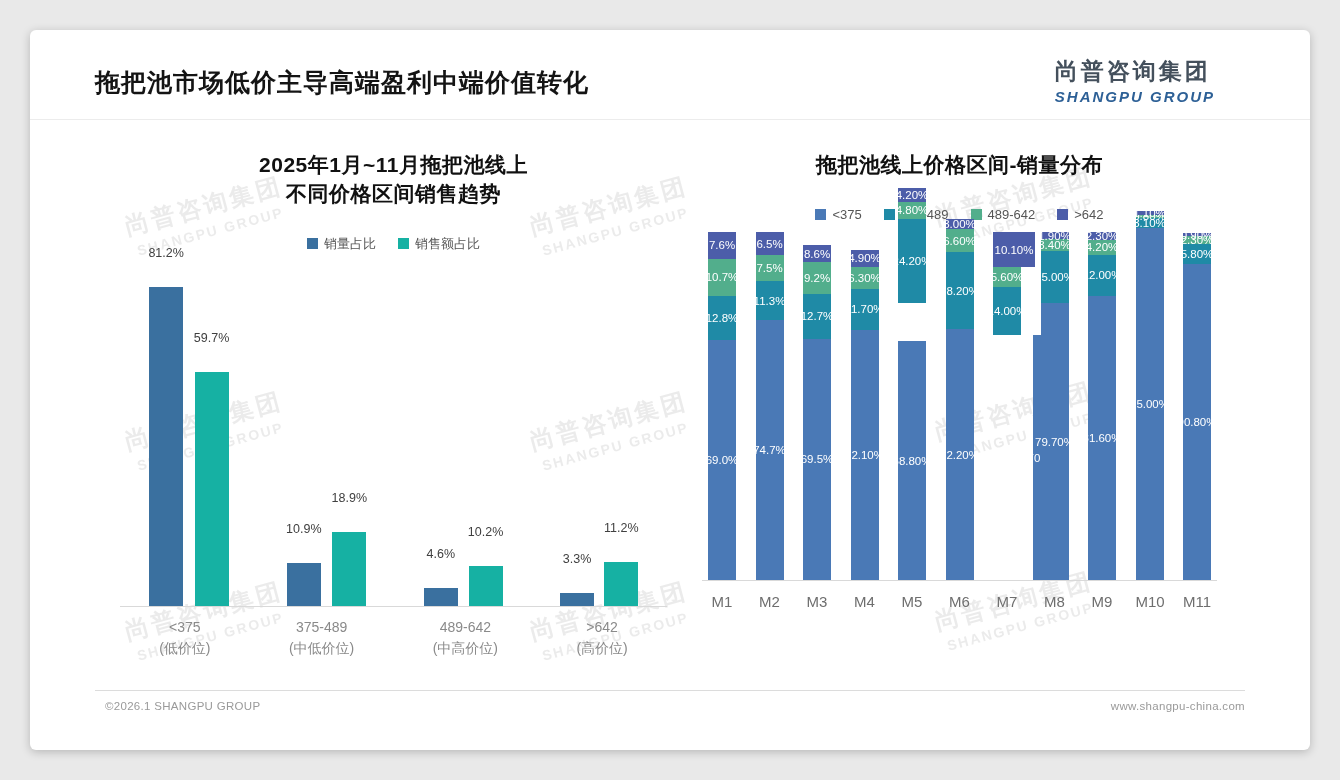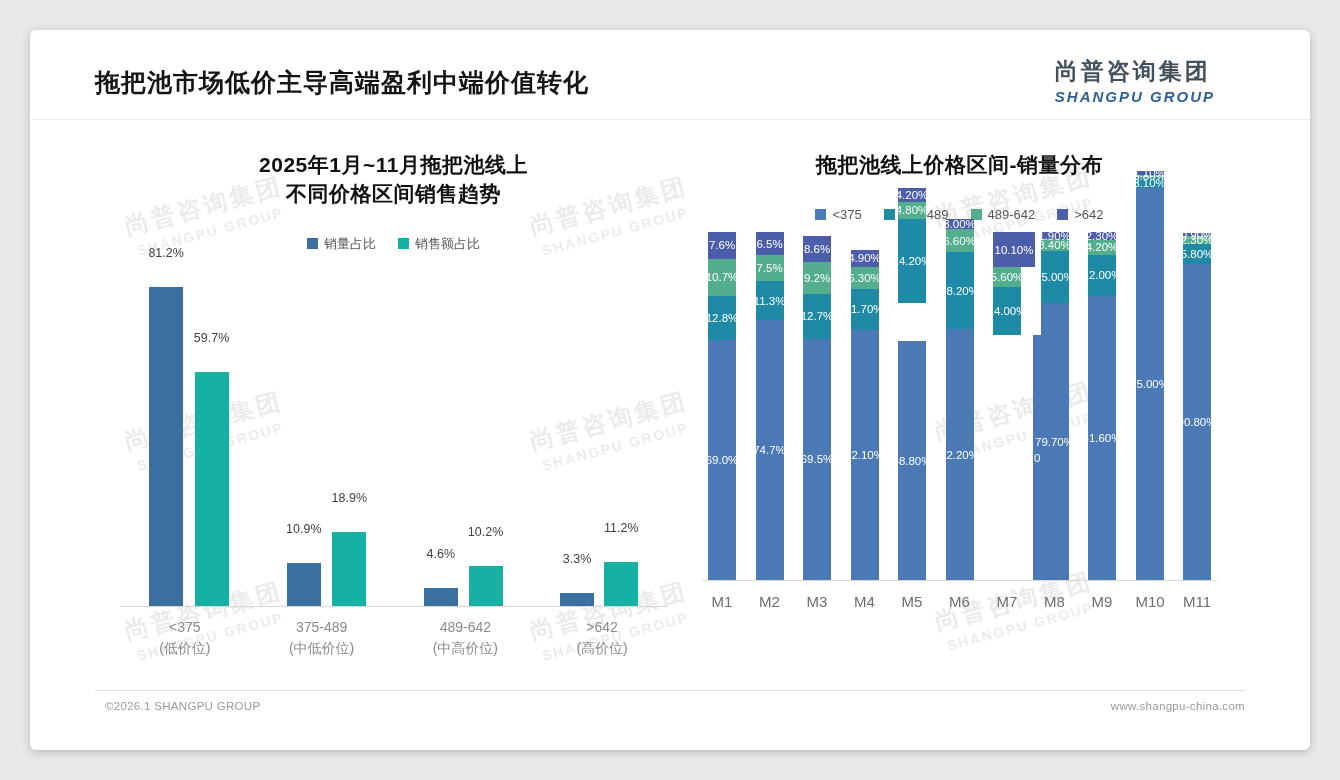--- a/index.html
+++ b/index.html
@@ -249,21 +249,21 @@
           <div class="stack-col">
             <div class="seg" style="height: 241.9px; background: rgb(74, 121, 182);">
               <div class="seg-label">69.5%</div>
             </div>
             <div class="seg" style="height: 44.2px; background: rgb(31, 138, 166);">
               <div class="seg-label">12.7%</div>
             </div>
             <div class="seg" style="height: 32px; background: rgb(82, 174, 140);">
               <div class="seg-label">9.2%</div>
             </div>
-            <div class="seg" style="height: 26px; background: rgb(76, 93, 169);">
+            <div class="seg" style="height: 17px; background: rgb(76, 93, 169);">
               <div class="seg-label">8.6%</div>
             </div>
           </div>
           <div class="stack-col">
             <div class="seg" style="height: 250.9px; background: rgb(74, 121, 182);">
               <div class="seg-label">72.10%</div>
             </div>
             <div class="seg" style="height: 40.7px; background: rgb(31, 138, 166);">
               <div class="seg-label">11.70%</div>
             </div>
@@ -338,21 +338,21 @@
               <div class="seg-label">12.00%</div>
             </div>
             <div class="seg" style="height: 14.6px; background: rgb(82, 174, 140);">
               <div class="seg-label">4.20%</div>
             </div>
             <div class="seg" style="height: 8px; background: rgb(76, 93, 169);">
               <div class="seg-label">2.30%</div>
             </div>
           </div>
           <div class="stack-col">
-            <div class="seg" style="height: 392px; background: rgb(74, 121, 182);">
+            <div class="seg" style="height: 352px; background: rgb(74, 121, 182);">
               <div class="seg-label">95.00%</div>
             </div>
             <div class="seg" style="height: 10.8px; background: rgb(31, 138, 166);">
               <div class="seg-label">3.10%</div>
             </div>
             <div class="seg" style="height: 2.8px; background: rgb(82, 174, 140);">
               <div class="seg-label">0.80%</div>
             </div>
             <div class="seg" style="height: 3.8px; background: rgb(76, 93, 169);">
               <div class="seg-label">1.10%</div>

